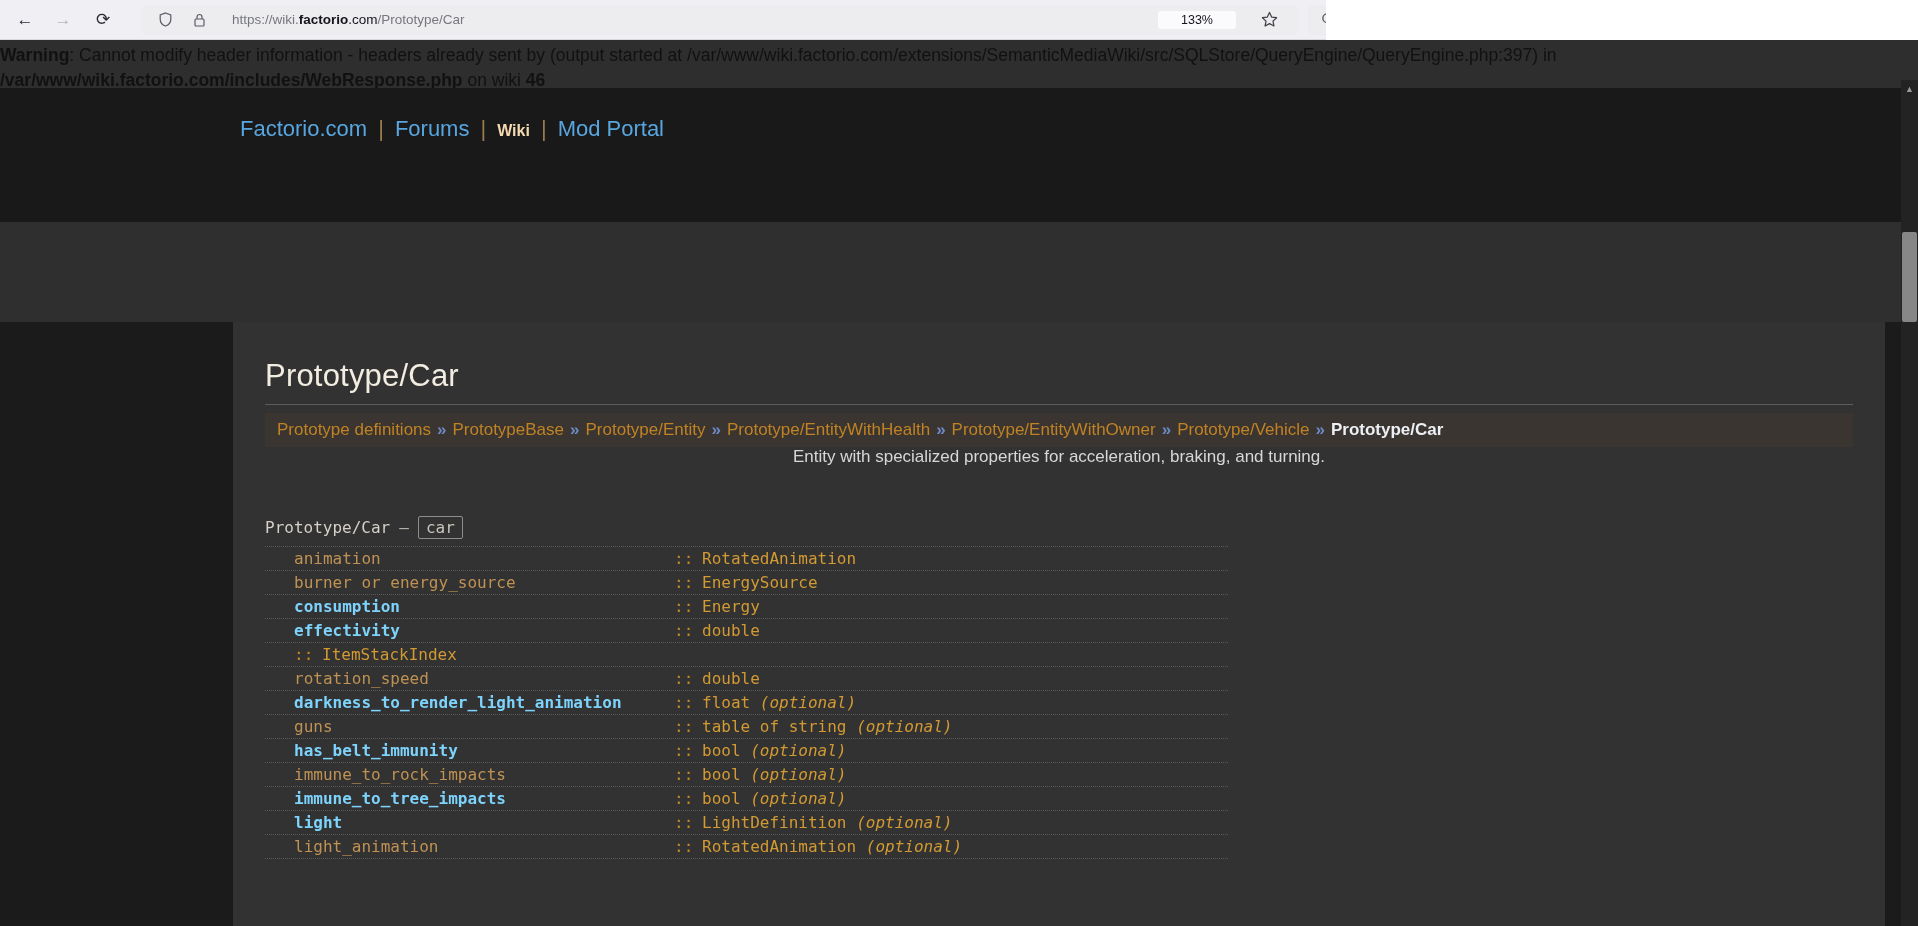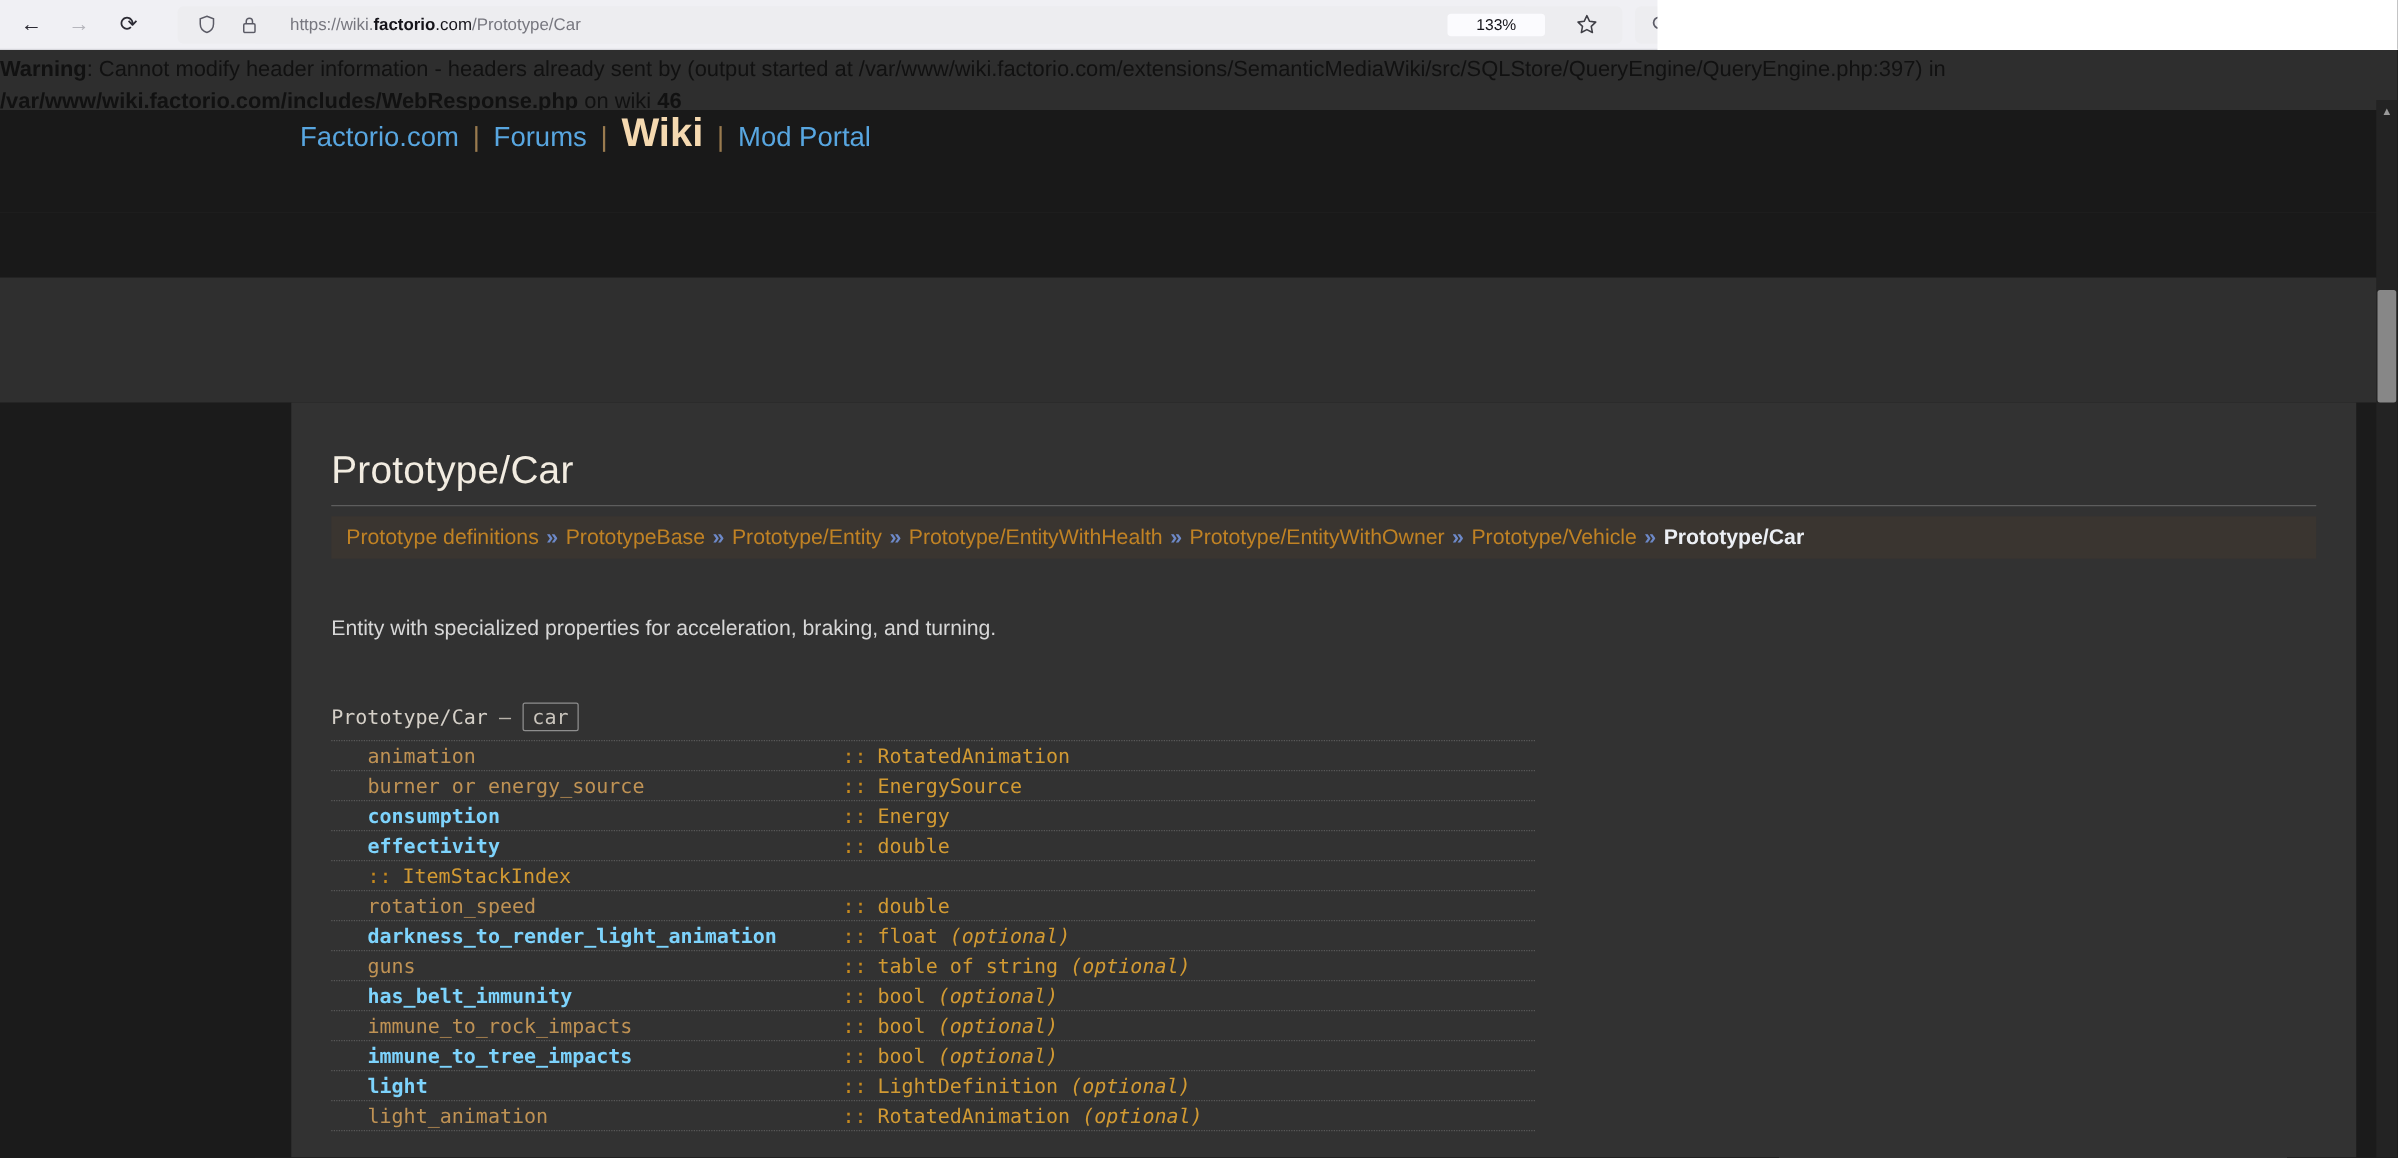--- a/index.html
+++ b/index.html
@@ -124,33 +124,33 @@
     padding: 3px 0 0 0;
     white-space: nowrap;
     overflow: hidden;
   }
   #php-warning b { font-weight: 700; }
 
   #site-nav {
     position: absolute; left: 0; top: 48px;
     width: 1918px; height: 82px;
     background: #191919;
-    display: flex; align-items: flex-start;
+    display: flex; align-items: center;
   }
   #site-nav-inner {
     margin-left: 240px;
     display: flex; align-items: baseline;
     font-size: 22px;
   }
   #site-nav-inner a {
     color: #58a6e0;
     text-decoration: none;
   }
   #site-nav-inner a.current {
-    color: #f5d9b0; font-weight: 700; font-size: 32px;
+    color: #f5d9b0; font-weight: 700; font-size: 16px;
   }
   #site-nav-inner .sep {
     color: #9a7b4f;
     margin: 0 11px;
   }
 
   #content-gap {
     position: absolute; left: 0; top: 130px;
     width: 1918px; height: 152px;
     background: #2f2f2f;
@@ -183,23 +183,23 @@
     font-size: 17px;
     color: #c07f19;
     white-space: nowrap;
     overflow: hidden;
   }
   #breadcrumb a { color: #c08224; text-decoration: none; }
   #breadcrumb .crumb-sep { color: #6d89c8; margin: 0 6px; font-weight: 700; }
   #breadcrumb .current { color: #eceff4; font-weight: 700; }
 
   #intro-text {
-    margin-top: 46px;
     font-size: 17px;
     color: #d7d7d7;
+    text-align: center;
   }
 
   #proto-block { margin-top: 49px; }
 
   #proto-head {
     font-family: "DejaVu Sans Mono", monospace;
     font-size: 16px;
     color: #d5d0c8;
     display: flex; align-items: center;
     padding-bottom: 7px;

